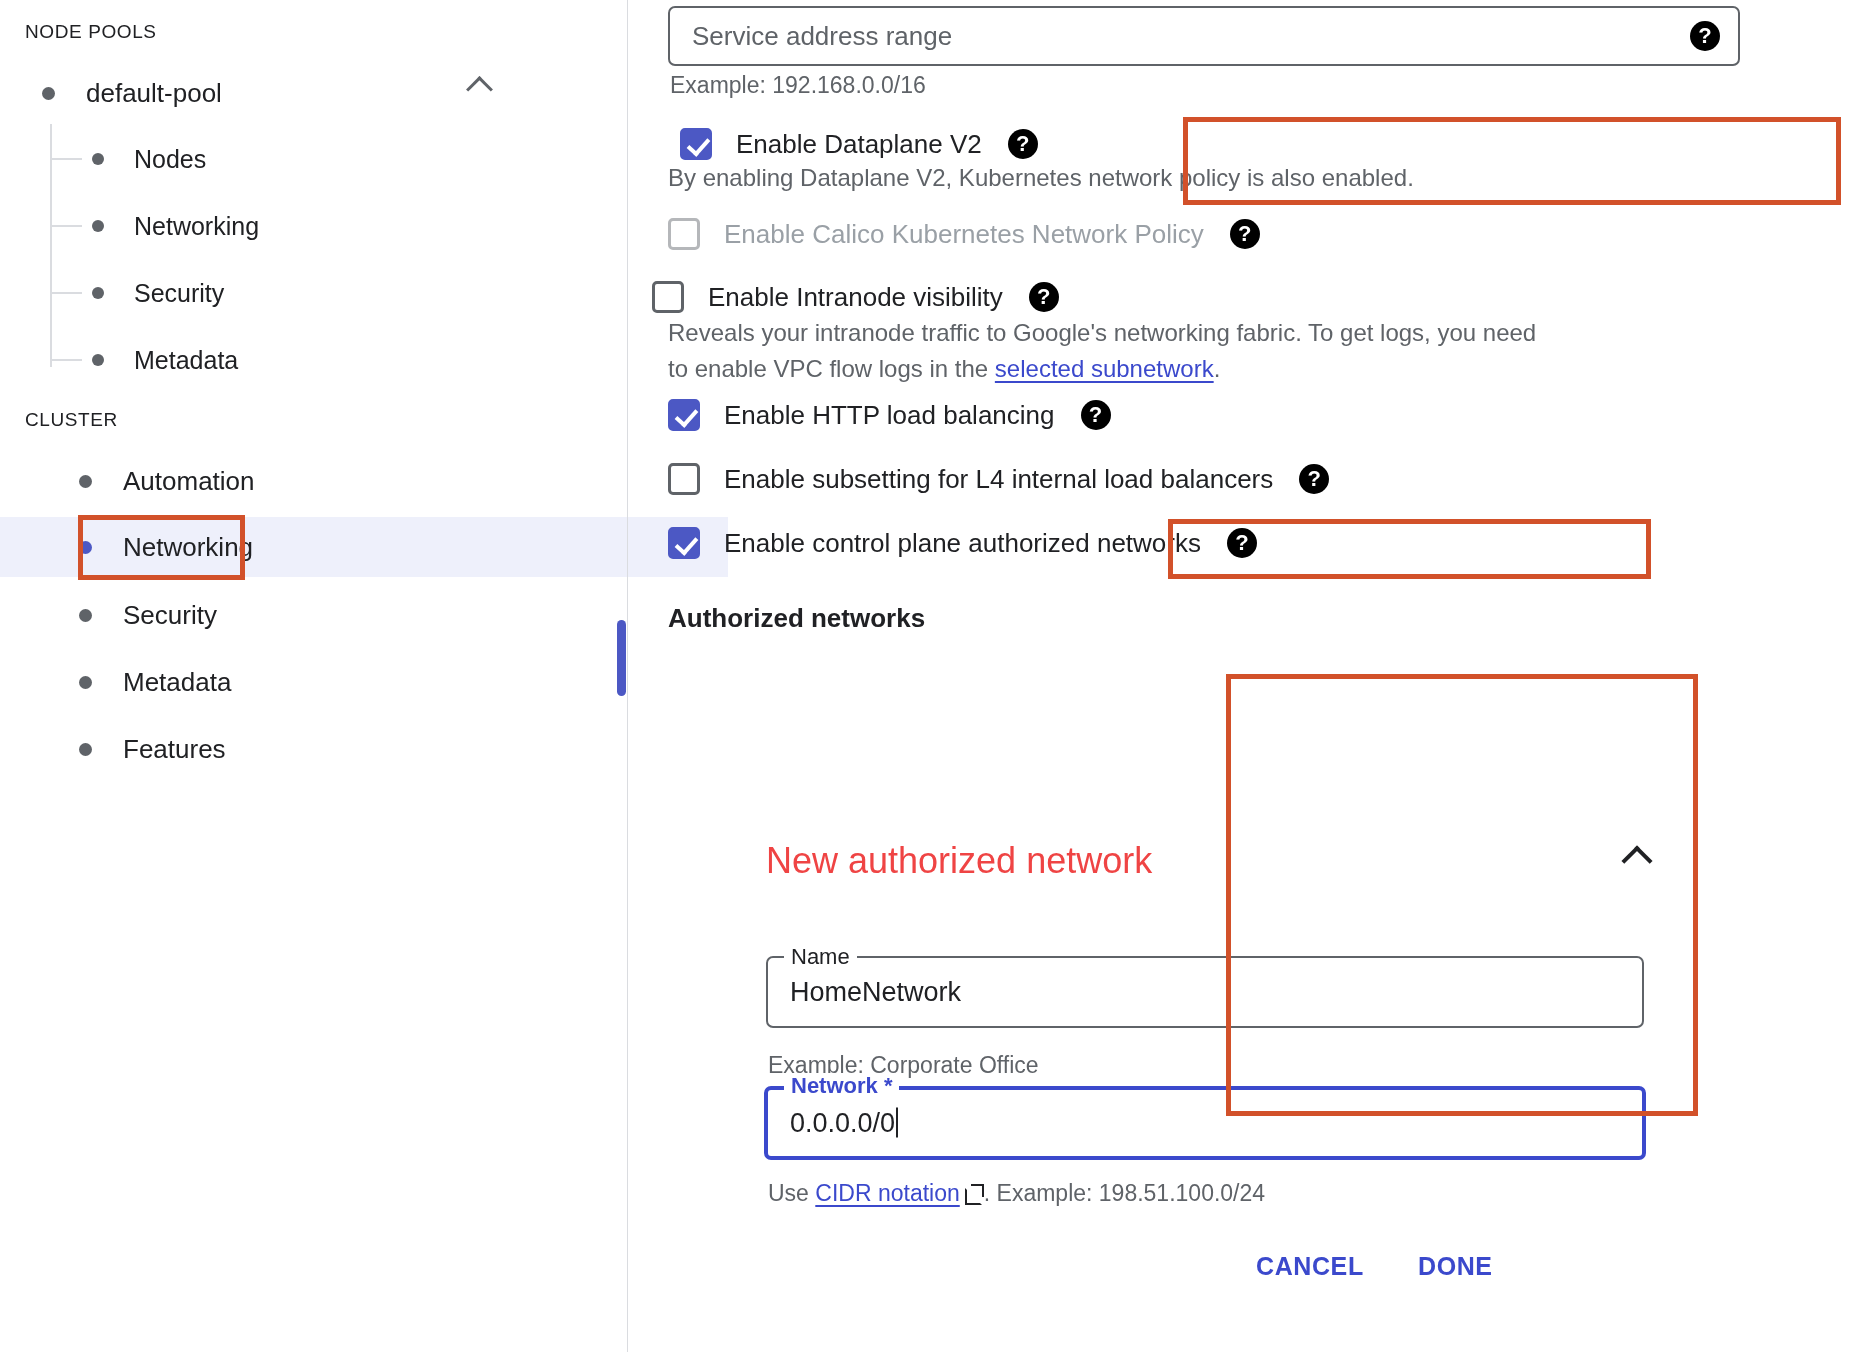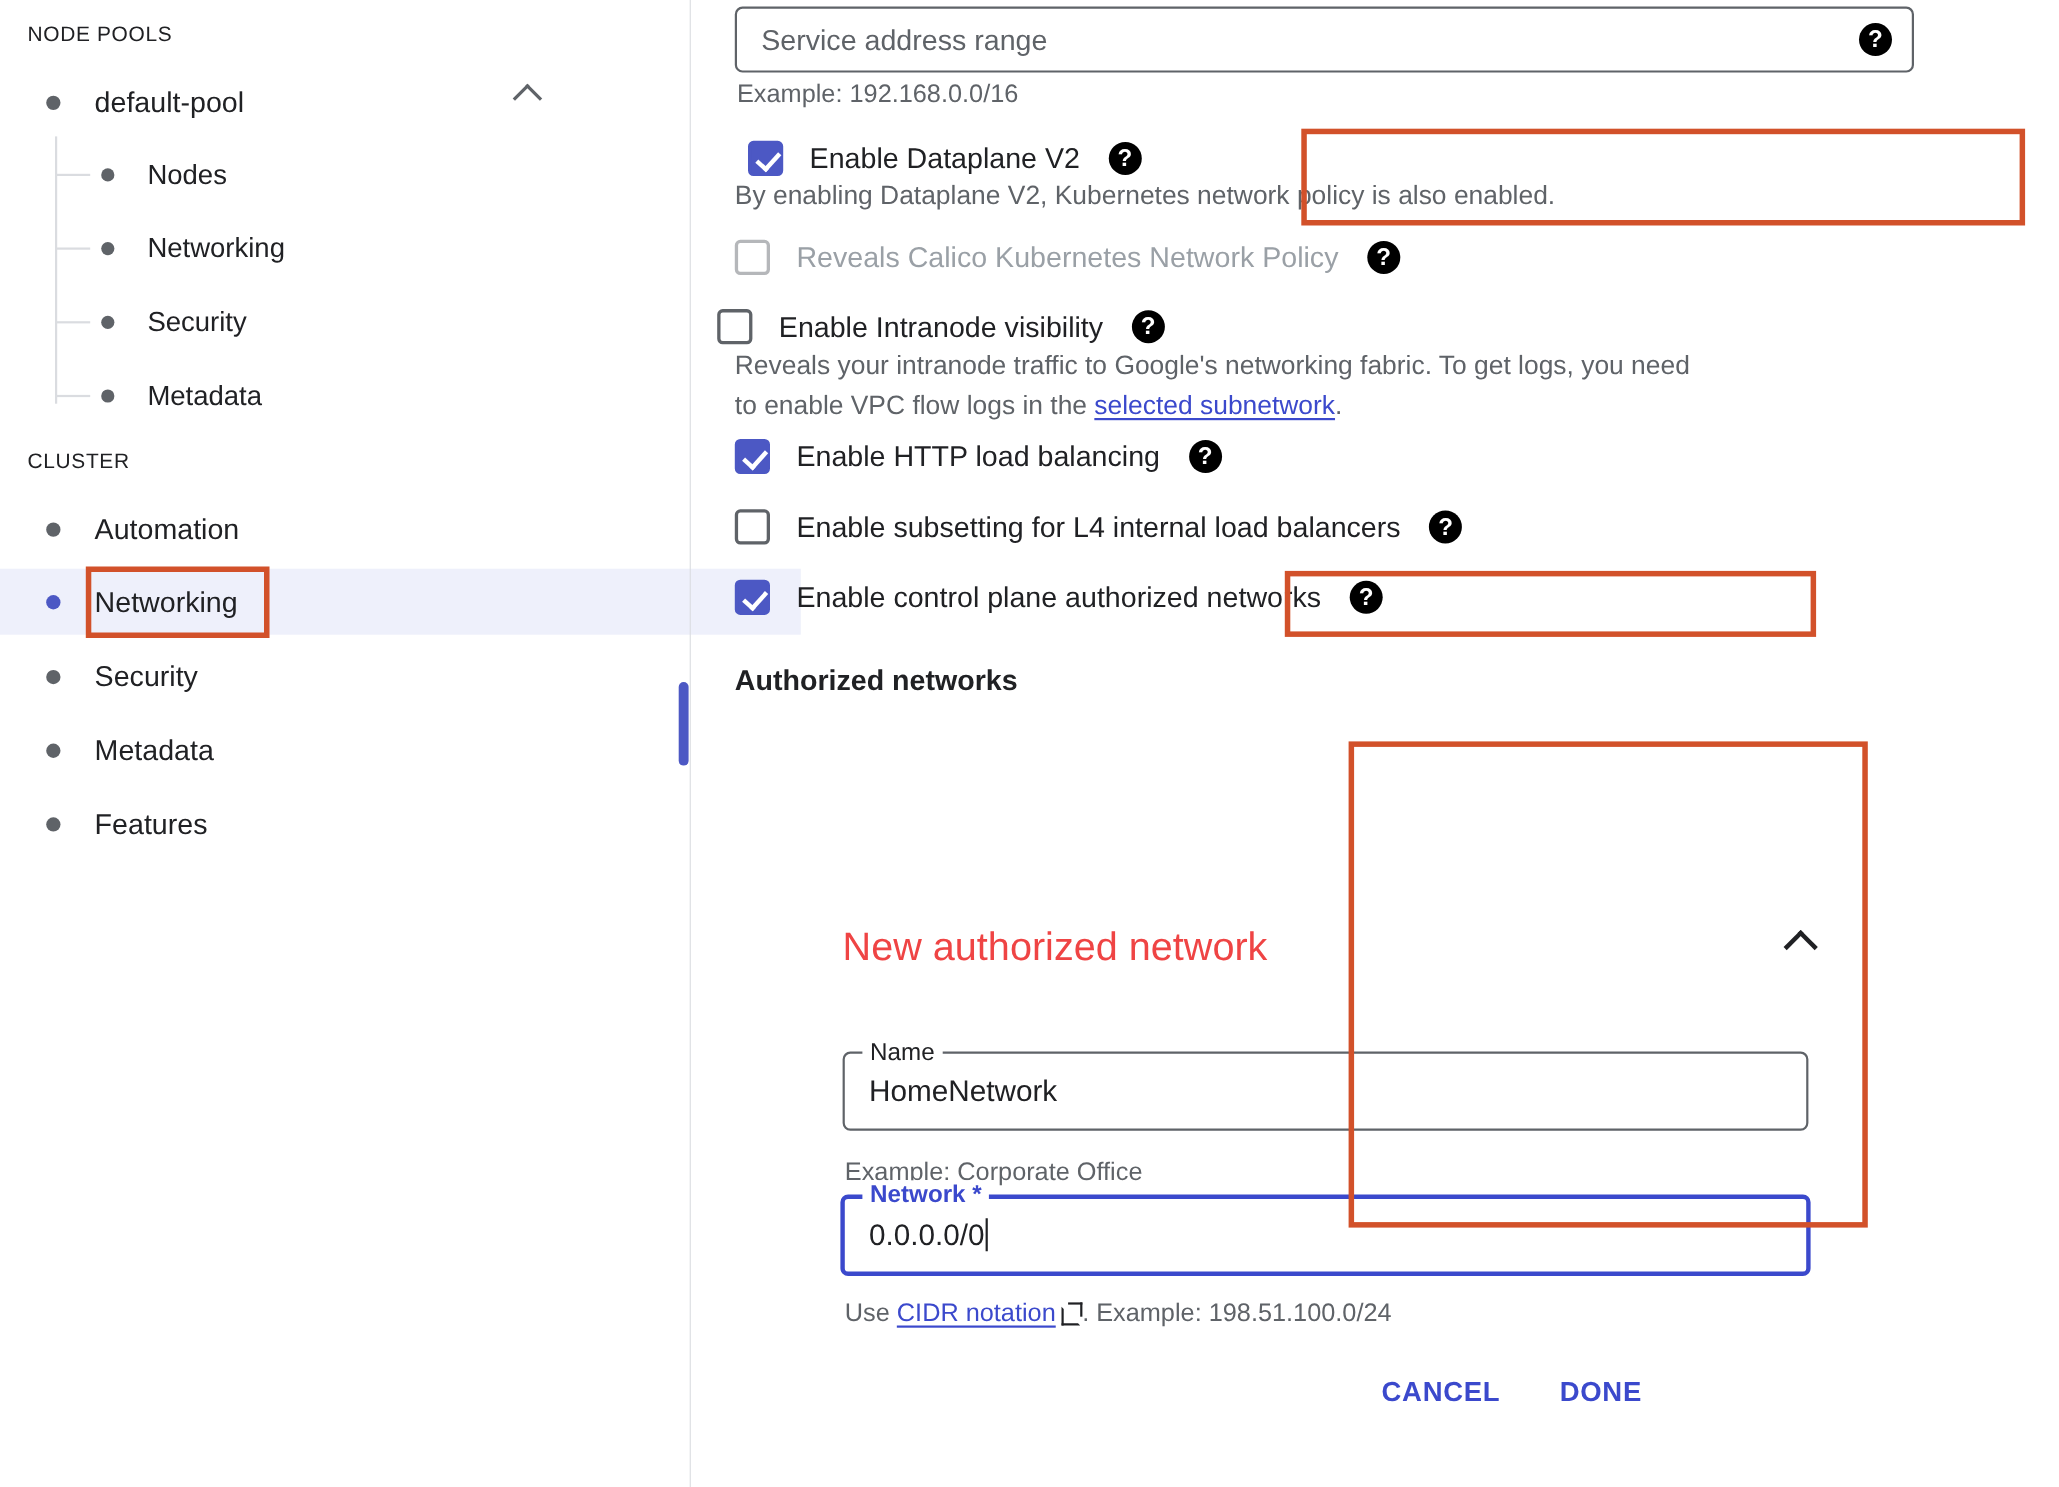--- a/index.html
+++ b/index.html
@@ -73,21 +73,21 @@
   }
   .tree-hline {
     position: absolute; left: 50px;
     width: 32px; height: 2px; background: #dadce0;
   }
 
   .child-row { left: 0; width: 628px; height: 62px; }
   .child-row .nav-dot { margin-left: 92px; width: 12px; height: 12px; }
   .child-row .nav-label { margin-left: 30px; font-size: 25px; }
 
-  .cluster-row { left: 0; width: 728px; height: 62px; }
+  .cluster-row { left: 0; width: 728px; height: 62px; padding-left: 37px; }
   .cluster-row .nav-dot { margin-left: 42px; }
   .cluster-row .nav-label { margin-left: 31px; }
   .cluster-row.selected { background: #eef0fb; }
 
   
   .hl {
     position: absolute;
     border: 5px solid #d2512a;
     background: transparent;
     pointer-events: none;
@@ -293,21 +293,21 @@
 
     <div class="cb-row" style="left:52px; top:128px;">
       <span class="cbox checked"></span>
       <span class="cb-label">Enable Dataplane V2</span>
       <span class="help-icon">?</span>
     </div>
     <div class="desc" style="left:40px; top:160px;">By enabling Dataplane V2, Kubernetes network policy is also enabled.</div>
 
     <div class="cb-row" style="left:40px; top:218px;">
       <span class="cbox disabled"></span>
-      <span class="cb-label disabled">Reveals Calico Kubernetes Network Policy</span>
+      <span class="cb-label disabled">Enable Calico Kubernetes Network Policy</span>
       <span class="help-icon">?</span>
     </div>
 
     <div class="cb-row" style="left:24px; top:281px;">
       <span class="cbox"></span>
       <span class="cb-label">Enable Intranode visibility</span>
       <span class="help-icon">?</span>
     </div>
     <div class="desc" style="left:40px; top:315px; width:870px;">
       <span>Reveals your intranode traffic to Google's networking fabric. To get logs, you need to enable VPC flow logs in the </span><a href="#" class="link">selected subnetwork</a><span>.</span>

